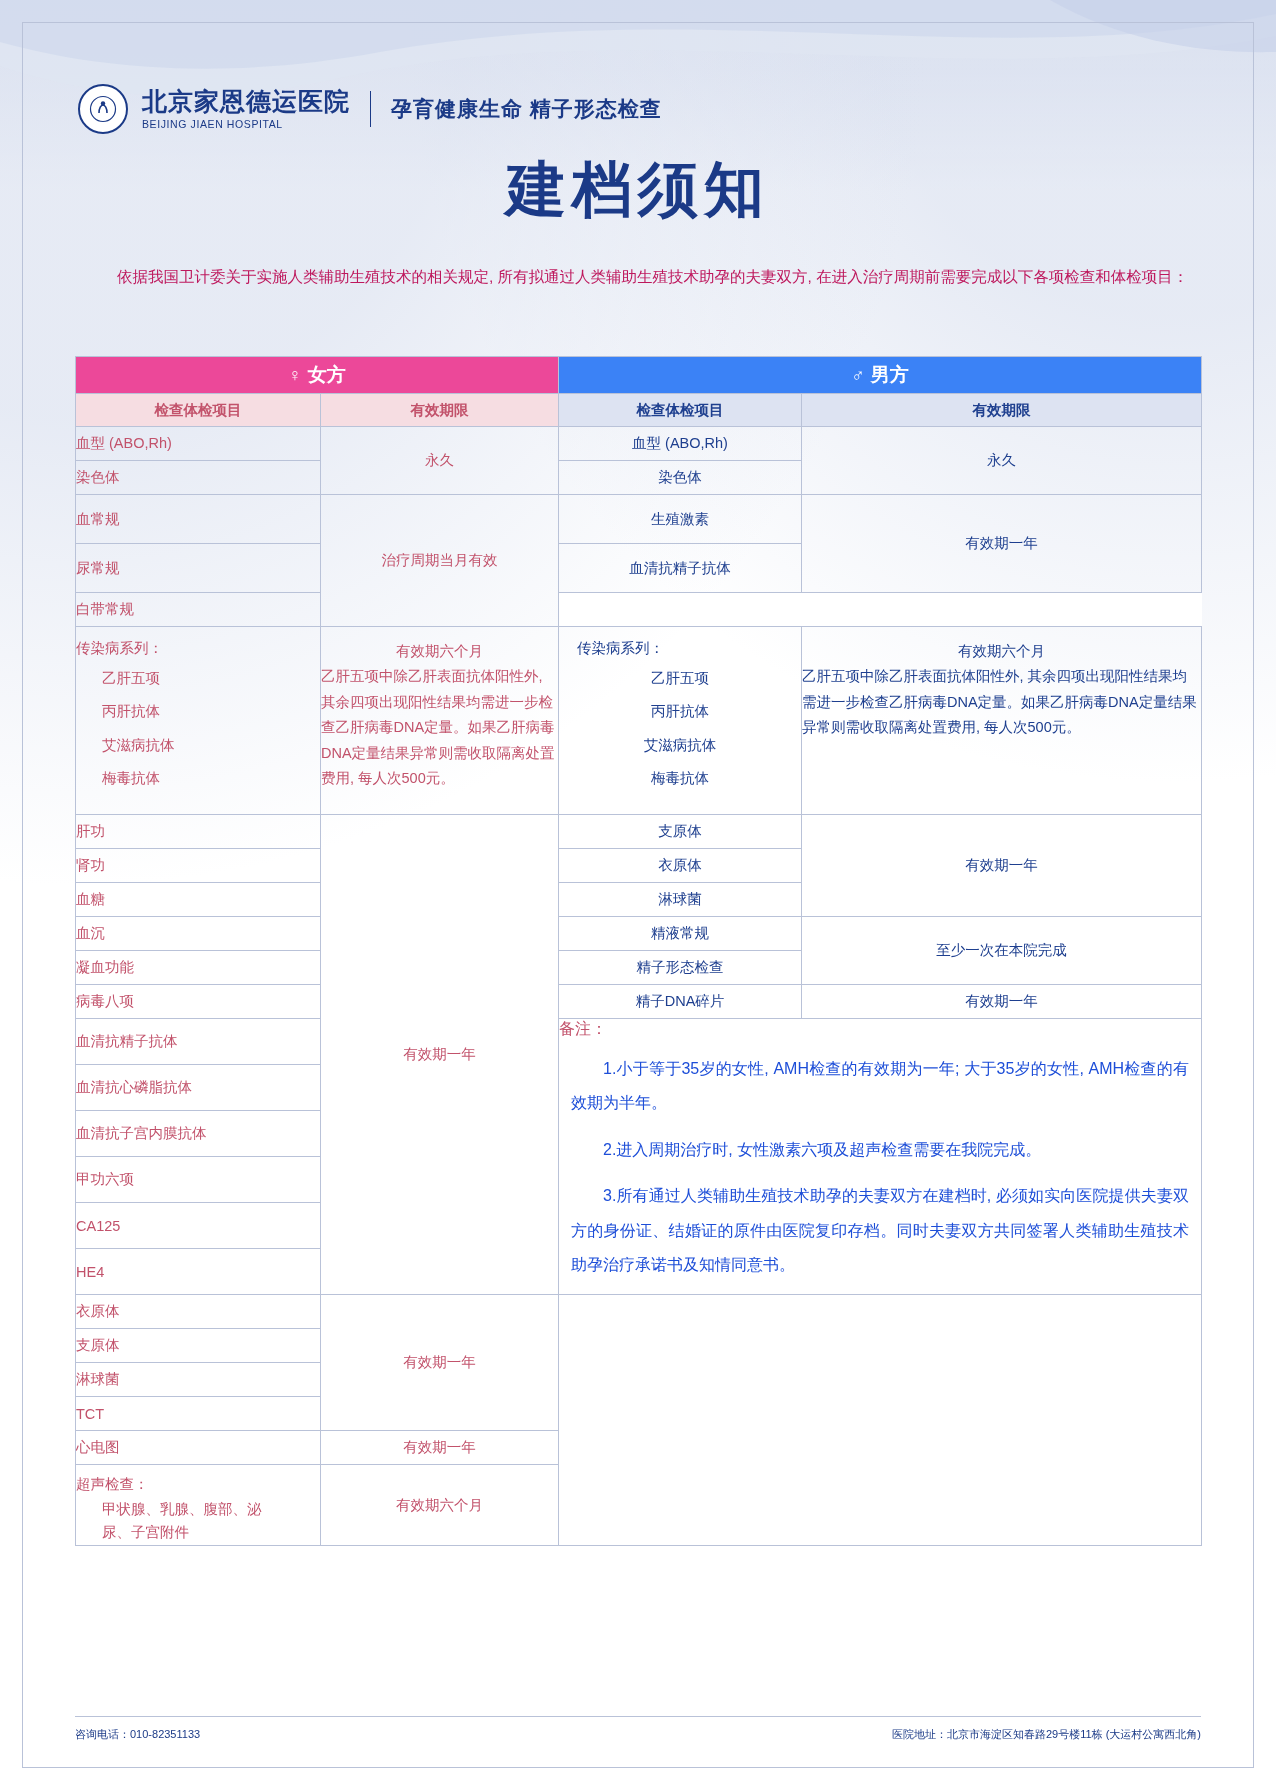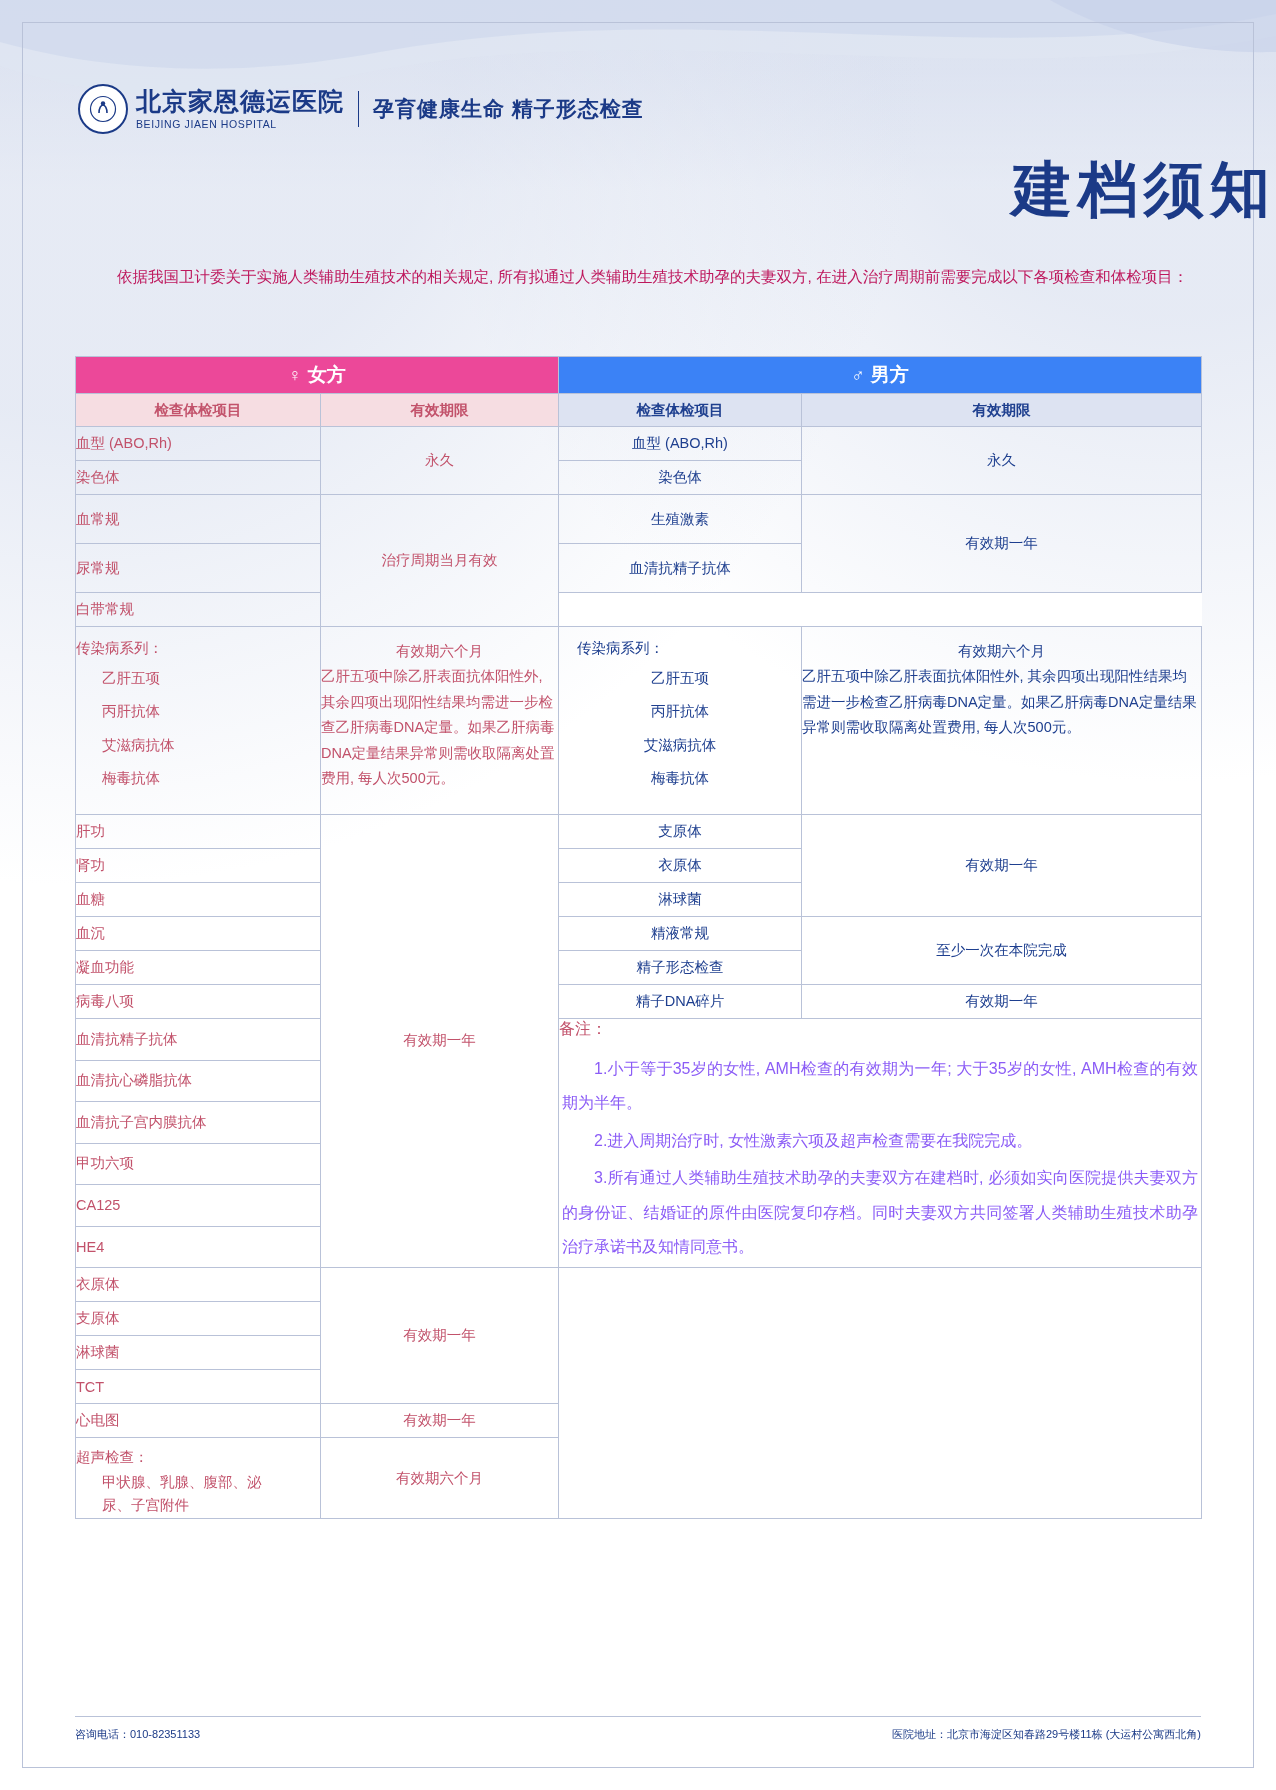--- a/index.html
+++ b/index.html
@@ -19,21 +19,21 @@
   }
   .swoosh{
     position:absolute;left:0;top:0;width:1276px;height:200px;overflow:hidden;pointer-events:none;
   }
   .border-frame{
     position:absolute;left:22px;top:22px;right:22px;bottom:22px;
     border:1px solid #b9c2d8;
     box-sizing:border-box;
   }
   .header{
-    position:absolute;left:78px;top:84px;display:flex;align-items:center;gap:8px;
+    position:absolute;left:78px;top:84px;display:flex;align-items:center;gap:14px;
   }
   .logo-mark{
     width:46px;height:46px;border-radius:50%;
     border:2px solid #1b3a87;
     display:flex;align-items:center;justify-content:center;
     color:#1b3a87;font-size:22px;line-height:1;
     background:#fff;
   }
   .logo-text-cn{
     font-size:25px;font-weight:bold;color:#1b3a87;letter-spacing:1px;line-height:1.05;
@@ -41,21 +41,21 @@
   .logo-text-en{
     font-size:10.5px;color:#1b3a87;letter-spacing:0.6px;margin-top:3px;
   }
   .divider-v{
     width:1px;height:36px;background:#1b3a87;margin:0 6px;
   }
   .slogan{
     font-size:21px;font-weight:bold;color:#1b3a87;letter-spacing:1px;
   }
   .title{
-    position:absolute;left:0;right:0;top:150px;text-align:right;
+    position:absolute;left:0;right:0;top:150px;text-align:center;
     font-size:60px;font-weight:bold;color:#1b3a87;letter-spacing:6px;
     font-family:"DejaVu Sans","Liberation Sans",sans-serif;
   }
   .intro{
     position:absolute;left:86px;right:78px;top:262px;
     font-size:15.5px;color:#be185d;line-height:1.9;text-align:justify;
   }
   .intro .indent{display:inline-block;width:2em;}
 
   table.main{
@@ -94,21 +94,21 @@
   .val-f.just .lead,.val-m.just .lead{display:block;text-align:center;}
   .sub-list{padding-left:62px;}
   .group-title{padding-left:36px;}
   .note-cell{
     padding:18px 26px 10px 26px;vertical-align:top;
   }
   .note-title{
     color:#c2526b;font-size:16px;margin-bottom:12px;
   }
   .note-p{
-    color:#8b5cf6;font-size:16px;line-height:2.15;text-align:justify;margin:3px;
+    color:#1d4ed8;font-size:16px;line-height:2.15;text-align:justify;margin:12px;
   }
   .note-p .ind{display:inline-block;width:2em;}
   .footer{
     position:absolute;left:75px;right:75px;bottom:48px;
     display:flex;justify-content:space-between;align-items:center;
     font-size:11px;color:#1b3a87;
     border-top:1px solid #b9c2d8;padding-top:10px;
   }
   .sex-glyph{font-size:18px;margin-right:6px;}
 </style>

